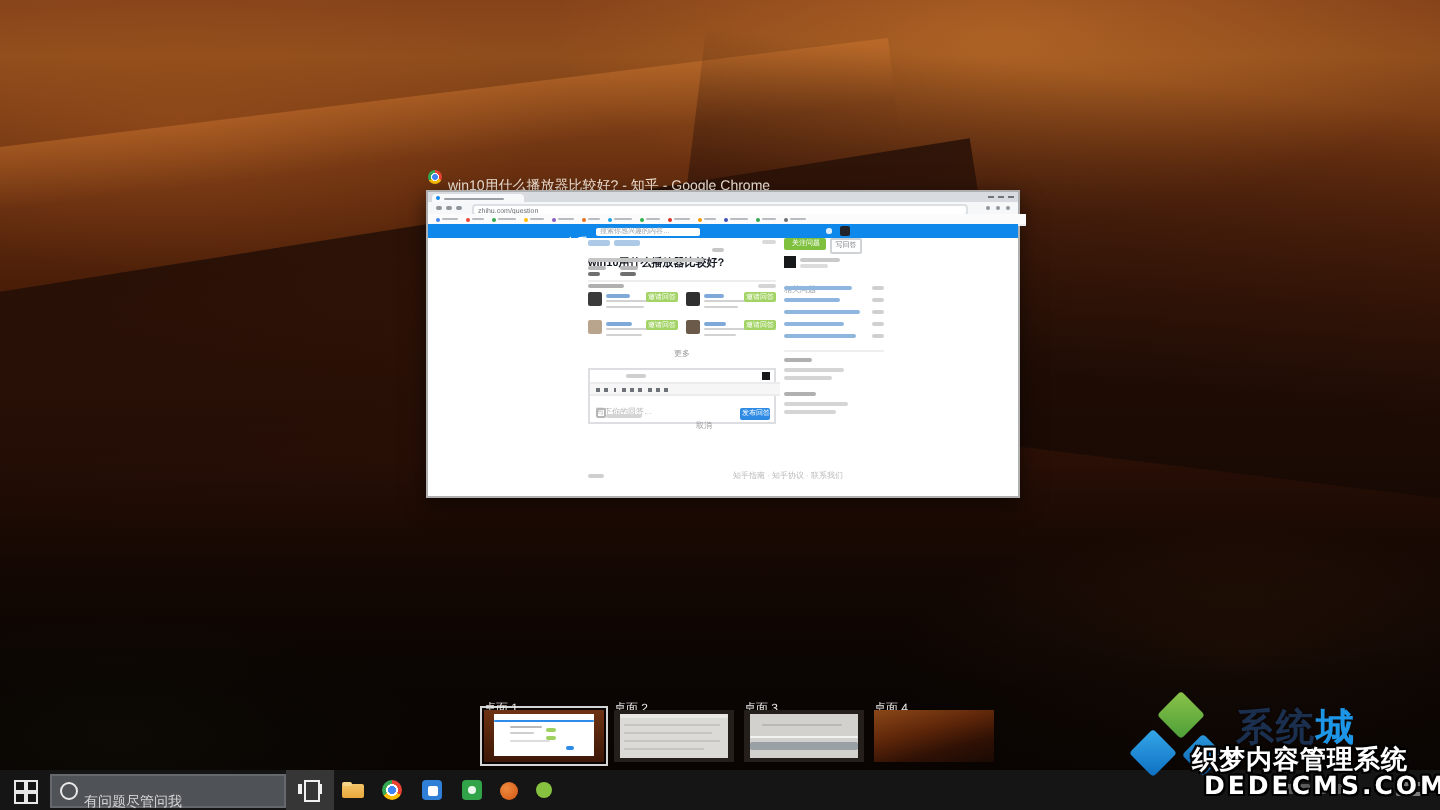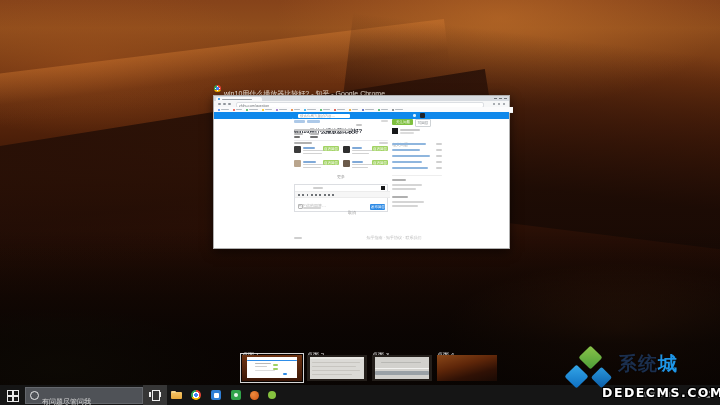--- a/index.html
+++ b/index.html
@@ -437,14 +437,15 @@
   <span class="clockbar" style="left:698px;top:11px;width:15px;height:2px;"></span>
 </div>
 
 <div class="wm">
   <span class="dm dm-g"></span>
   <span class="dm dm-b1"></span>
   <span class="dm dm-b2"></span>
   <div class="wm-brand">
     <span class="dark">系统</span><span class="blue">城</span>
   </div>
+  <div class="wm-outline wm-l1">织梦内容管理系统</div>
   <div class="wm-outline wm-l2">DEDECMS.COM</div>
 </div>
 
 </body></html>

